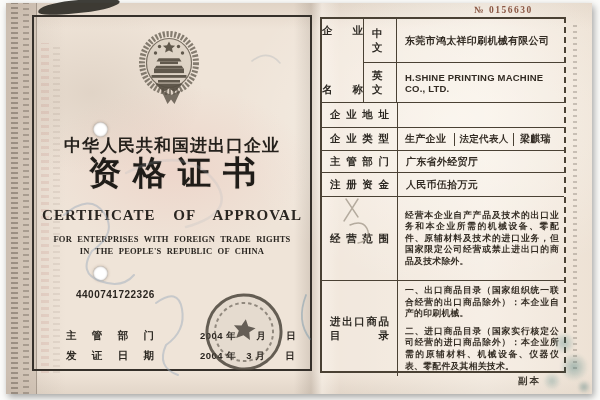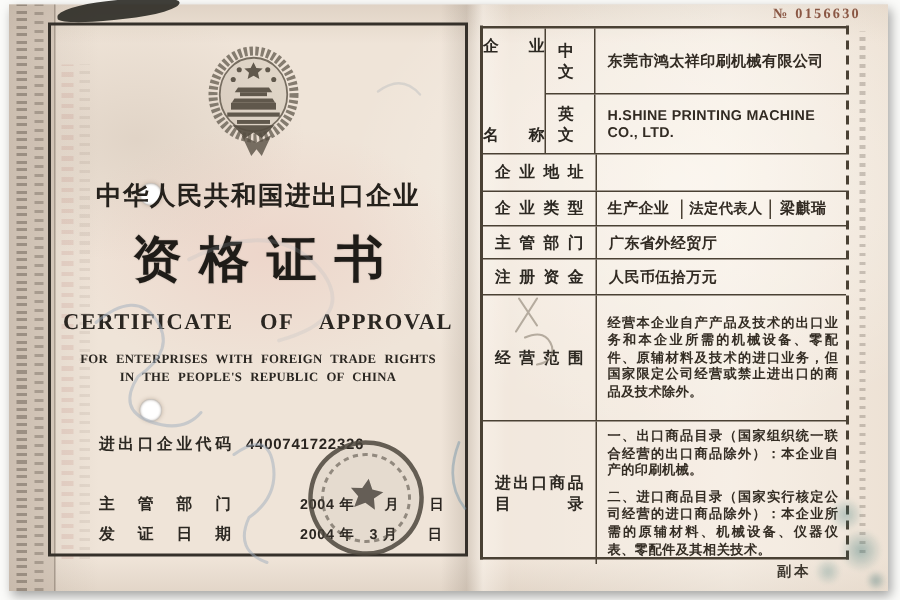--- a/index.html
+++ b/index.html
@@ -36,21 +36,21 @@
   .hole{position:absolute;left:87px;width:15px;height:15px;border-radius:50%;background:#fff;
     box-shadow:inset 0 0 2px rgba(90,75,60,.8), 0 0 3px rgba(120,100,80,.4);}
   .hole1{top:119px;} .hole2{top:263px;}
 
   
   .frame{position:absolute;left:26px;top:12px;width:276px;height:352px;
     border:2.5px solid #35302a;}
   .emblem{position:absolute;left:104px;top:13px;width:62px;height:78px;}
   .tl{position:absolute;left:0;width:100%;text-align:center;font-weight:bold;
     font-family:"Liberation Serif","DejaVu Serif",serif;}
-  .title-cn{top:102px;font-size:17px;letter-spacing:1px;color:#25211c;}
+  .title-cn{top:117px;font-size:17px;letter-spacing:1px;color:#25211c;}
   .title-main{top:134px;font-size:33px;letter-spacing:12px;padding-left:12px;width:calc(100% - 12px);
     color:#1f1c18;text-shadow:0 0 1px rgba(40,35,28,.35);}
   .title-en{top:190px;font-size:15px;word-spacing:13px;letter-spacing:1px;color:#2a2621;}
   .sub-en{font-size:8.5px;word-spacing:3px;letter-spacing:.2px;color:#2a2621;
     font-family:"Liberation Serif","DejaVu Serif",serif;font-weight:bold;}
   .sub1{top:217px;} .sub2{top:229px;}
   .field{position:absolute;left:32px;display:flex;align-items:baseline;font-weight:bold;white-space:nowrap;}
   .flabel{display:inline-block;width:88px;font-size:10.5px;text-align:justify;text-align-last:justify;color:#2c2822;}
   .fval{font-size:10px;margin-left:10px;letter-spacing:.5px;color:#2a2520;}
   .f-code{top:272px;} .f-doc{top:292px;} .f-appr{top:312px;} .f-issue{top:332px;}
@@ -75,21 +75,21 @@
   .nrow2{flex:1 1 auto;}
   .en-name{font-size:9.5px;letter-spacing:.2px;}
   .c-split{padding-left:0;}
   .splitA{width:56px;flex:0 0 56px;display:flex;align-items:center;padding-left:7px;box-sizing:border-box;}
   .splitB{width:60px;flex:0 0 60px;display:flex;align-items:center;justify-content:center;
     border-left:1.5px solid #4a4134;border-right:1.5px solid #4a4134;box-sizing:border-box;font-size:9.5px;}
   .splitC{flex:1 1 auto;display:flex;align-items:center;padding-left:6px;}
   .para-cell{flex-direction:column;justify-content:center;align-items:flex-start;padding:4px 5px 4px 7px;}
   .para{font-size:8.8px;line-height:11.6px;font-weight:bold;color:#342d24;text-align:justify;}
   .para + .para{margin-top:6px;}
-  .serial{position:absolute;left:468px;top:2px;width:100px;text-align:right;
+  .serial{position:absolute;left:468px;top:2px;width:100px;text-align:left;
     font-size:9.5px;font-weight:bold;letter-spacing:1.5px;color:var(--serial_red,#8a5744);
     font-family:"Liberation Serif","DejaVu Serif",serif;}
   .copy{position:absolute;left:512px;top:372px;font-size:9.5px;font-weight:bold;color:#3e382f;letter-spacing:2px;}
   .edge-strip{position:absolute;left:565px;top:18px;width:9px;height:348px;opacity:.45;
     background-image:repeating-linear-gradient(0deg, rgba(70,60,50,.55) 0 2px, transparent 2px 6px);
     background-size:4px 100%;background-position:2px 0;background-repeat:no-repeat;}
 
   
   .stamp{position:absolute;left:196px;top:288px;width:84px;height:82px;transform:rotate(8deg);}
   .scribbles{position:absolute;left:0;top:0;width:586px;height:391px;pointer-events:none;}
@@ -133,21 +133,20 @@
         </g>
       </svg>
 
       <div class="tl title-cn">中华人民共和国进出口企业</div>
       <div class="tl title-main">资格证书</div>
       <div class="tl title-en">CERTIFICATE OF APPROVAL</div>
       <div class="tl sub-en sub1">FOR ENTERPRISES WITH FOREIGN TRADE RIGHTS</div>
       <div class="tl sub-en sub2">IN THE PEOPLE'S REPUBLIC OF CHINA</div>
 
       <div class="field f-code">
-        <span class="flabel">进出口企业代码</span>
         <span class="fval">4400741722326</span>
       </div>
       <div class="field f-appr">
         <span class="flabel">主管部门</span>
         <span class="fval">2004 年　　月　　日</span>
       </div>
       <div class="field f-issue">
         <span class="flabel">发证日期</span>
         <span class="fval">2004 年　3 月　　日</span>
       </div>

